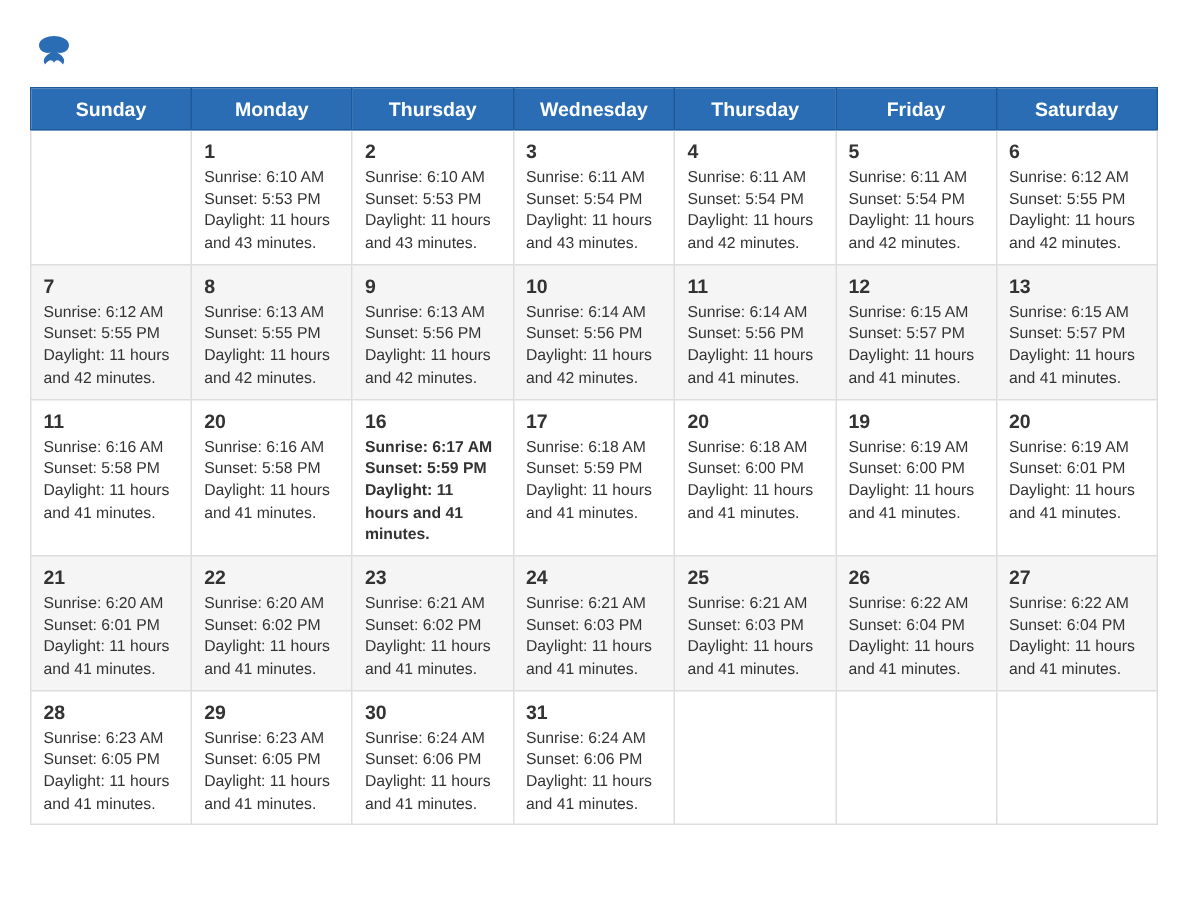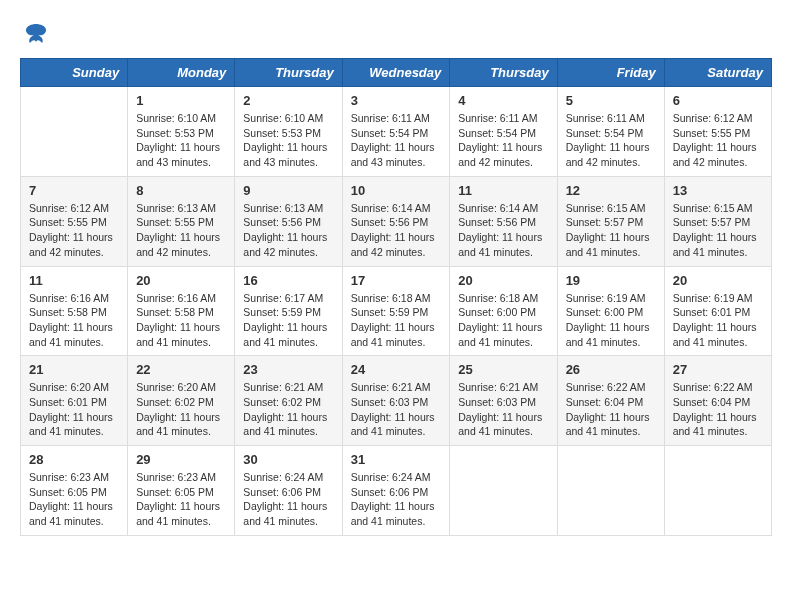--- a/index.html
+++ b/index.html
@@ -48,25 +48,24 @@
       color: #555;
     }
     .calendar {
       width: 100%;
       border-collapse: collapse;
       border: 1px solid #ccc;
     }
     .calendar th {
       background-color: #2a6db5;
       color: #fff;
-      text-align: right;
+      text-align: center;
       padding: 6px 8px;
       font-size: 13px;
       border: 1px solid #1e5a9a;
-      font-style: italic;
     }
     .calendar td {
       vertical-align: top;
       padding: 6px 8px;
       font-size: 11px;
       color: #333;
       border: 1px solid #ddd;
       width: 108px;
       min-height: 80px;
     }
@@ -215,21 +214,21 @@
 Daylight: 11 hours and 41 minutes.</div>
         </td>
         <td>
           <div class="day-num">20</div>
           <div class="day-info" style="white-space: pre-line;">Sunrise: 6:16 AM
 Sunset: 5:58 PM
 Daylight: 11 hours and 41 minutes.</div>
         </td>
         <td>
           <div class="day-num">16</div>
-          <div class="day-info" style="white-space: pre-line;">Sunrise: 6:17 AM
+          <div class="day-info" style="white-space: pre-line; font-weight: bold;">Sunrise: 6:17 AM
 Sunset: 5:59 PM
 Daylight: 11 hours and 41 minutes.</div>
         </td>
         <td>
           <div class="day-num">17</div>
           <div class="day-info" style="white-space: pre-line;">Sunrise: 6:18 AM
 Sunset: 5:59 PM
 Daylight: 11 hours and 41 minutes.</div>
         </td>
         <td>

